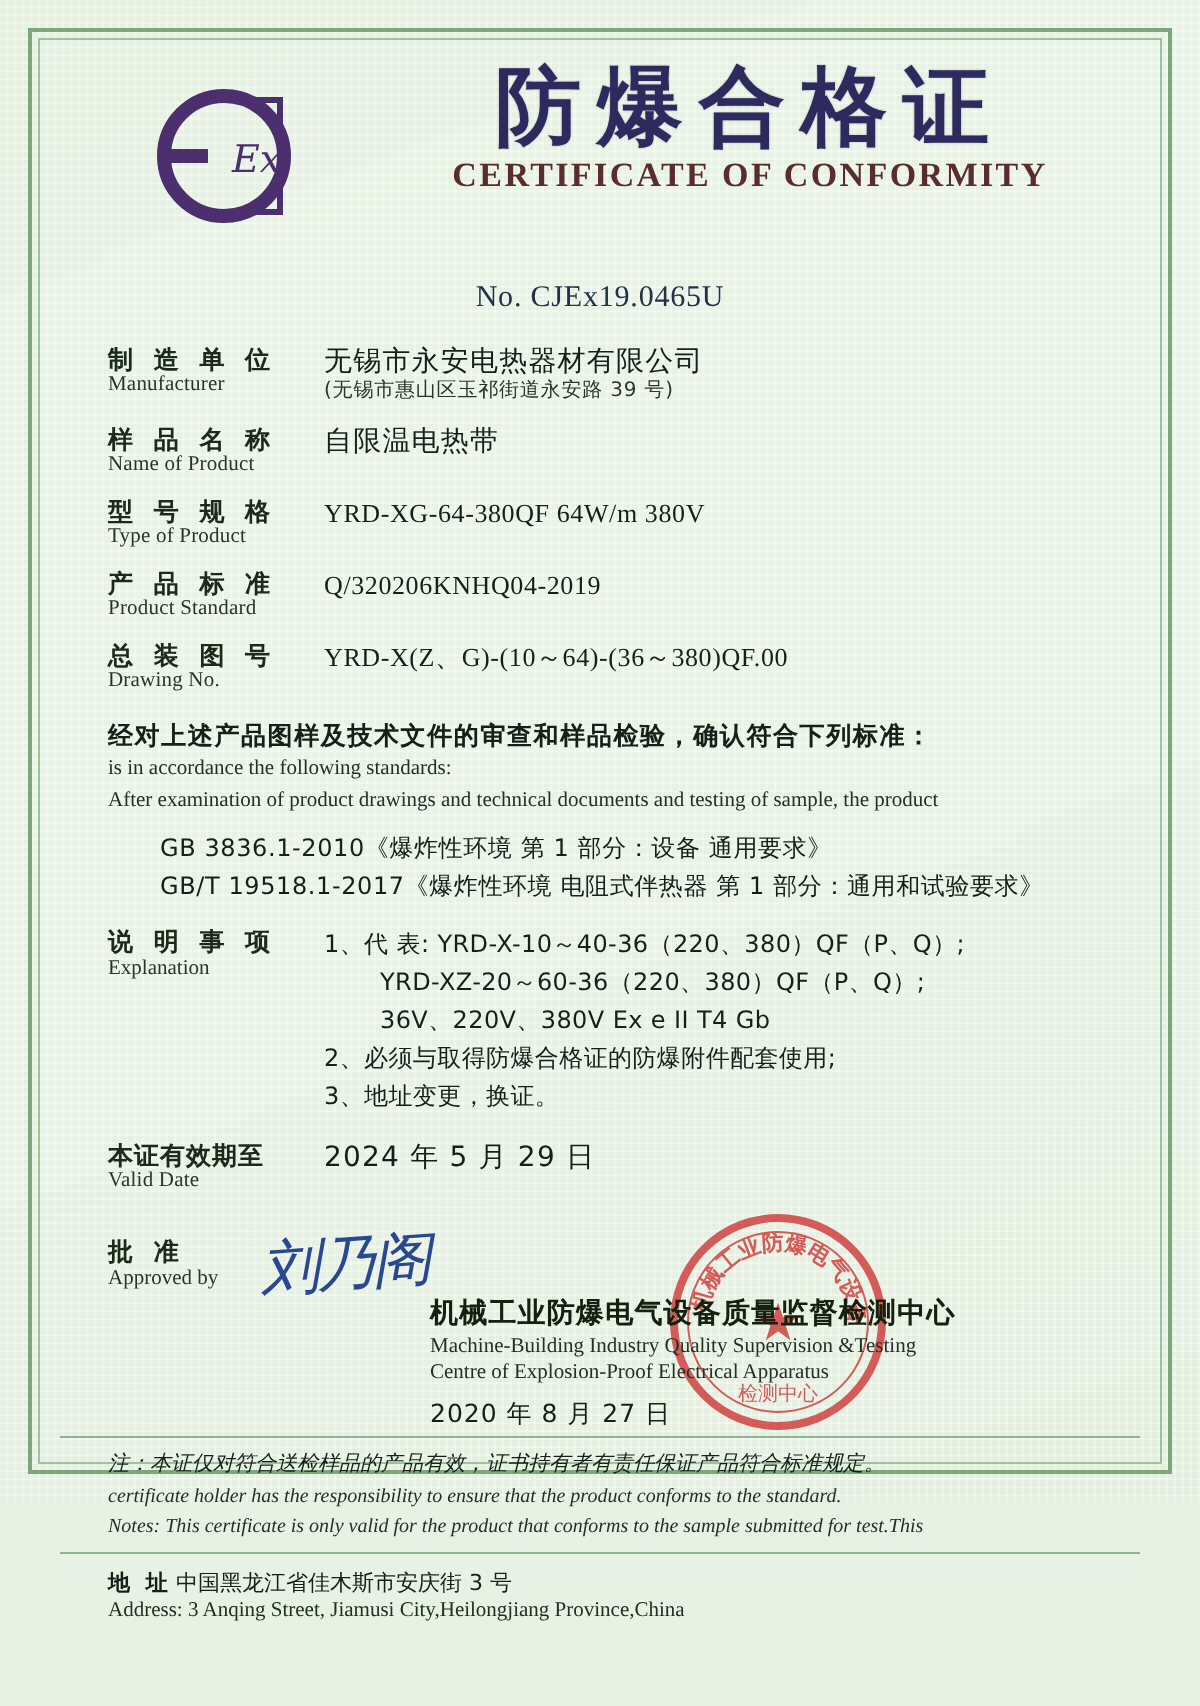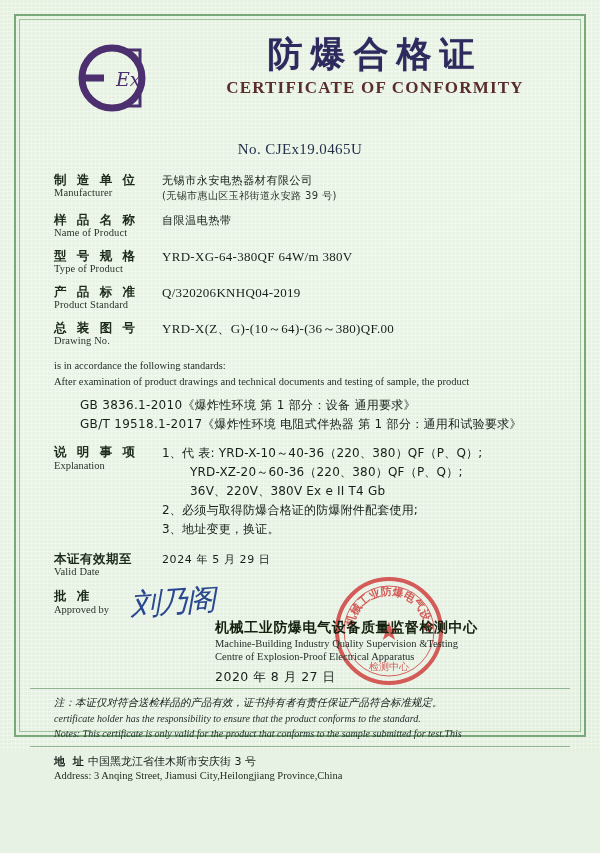--- a/index.html
+++ b/index.html
@@ -56,21 +56,21 @@
   .title-block {
     position: absolute;
     left: 150px;
     top: 6px;
     right: 0;
     text-align: center;
   }
   .title-cn {
     font-family: "DejaVu Sans", sans-serif;
     font-weight: bold;
-    font-size: 35px;
+    font-size: 43px;
     letter-spacing: 8px;
     color: #2e2a5e;
     line-height: 44px;
     text-shadow: 0 0 1px rgba(46,42,94,0.4);
   }
   .title-en {
     font-family: "Liberation Serif", serif;
     font-size: 17px;
     letter-spacing: 1.2px;
     color: #5a2d2d;
@@ -114,21 +114,21 @@
     color: #2a352a;
     line-height: 12px;
     letter-spacing: 0.1px;
   }
   .fvalue {
     flex: 1;
     padding-top: 1px;
   }
   .fvalue .v-main {
     font-family: "DejaVu Sans", sans-serif;
-    font-size: 11px;
+    font-size: 14px;
     color: #15201a;
     line-height: 16px;
     letter-spacing: 0.6px;
   }
   .fvalue .v-sub {
     font-family: "DejaVu Sans", sans-serif;
     font-size: 10px;
     color: #2b362b;
     line-height: 14px;
     letter-spacing: 0.4px;
@@ -213,21 +213,21 @@
   }
 
   
   .valid-row {
     margin-top: 12px;
     padding-left: 24px;
     display: flex;
     align-items: flex-start;
   }
   .approve-block {
-    margin-top: 8px;
+    margin-top: 19px;
     padding-left: 24px;
     position: relative;
     height: 96px;
   }
   .approve-label {
     position: absolute;
     left: 24px;
     top: 2px;
     width: 108px;
   }
@@ -426,20 +426,21 @@
           <span class="en">Drawing No.</span>
         </div>
         <div class="fvalue">
           <div class="v-latin">YRD-X(Z、G)-(10～64)-(36～380)QF.00</div>
         </div>
       </div>
 
     </div>
 
     <div class="statement">
+      <div class="st-cn">经对上述产品图样及技术文件的审查和样品检验，确认符合下列标准：</div>
       <div class="st-en">is in accordance the following standards:</div>
       <div class="st-en">After examination of product drawings and technical documents and testing of sample, the product</div>
       <div class="std-list">
         <div class="std-item">GB 3836.1-2010《爆炸性环境   第 1 部分：设备   通用要求》</div>
         <div class="std-item">GB/T 19518.1-2017《爆炸性环境   电阻式伴热器   第 1 部分：通用和试验要求》</div>
       </div>
     </div>
 
     <div class="explanation">
       <div class="exp-label">

